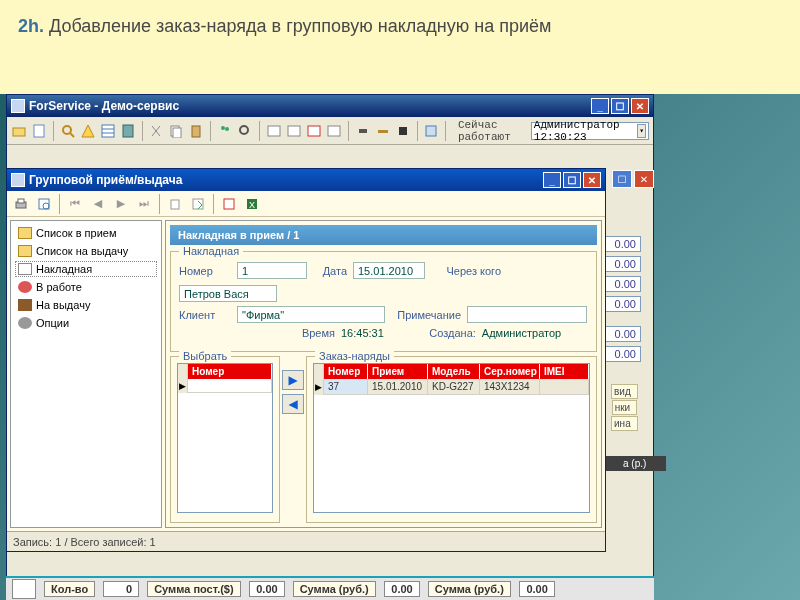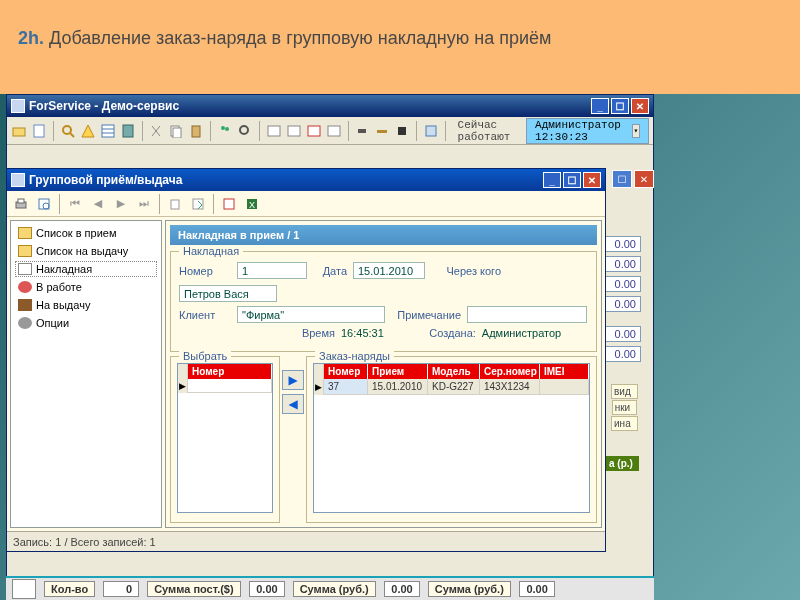--- a/index.html
+++ b/index.html
@@ -5,23 +5,23 @@
   * { box-sizing: border-box; margin: 0; padding: 0; }
   body {
     font-family: Tahoma, Arial, sans-serif;
     font-size: 11px;
     background: linear-gradient(135deg, #1a5860 0%, #6ba8ae 100%);
     width: 800px; height: 600px;
     overflow: hidden;
     position: relative;
   }
   .slide-title-area {
-    background: #fdba74;
+    background: #fef9c3;
     height: 94px;
-    padding: 28px 18px;
+    padding: 16px 18px;
     font-size: 18px;
   }
   .slide-num { color: #3d6fa0; font-weight: bold; }
   .slide-title { color: #484848; }
   
   .app-window {
     position: absolute;
     left: 6px; top: 94px;
     width: 648px; height: 490px;
     background: #ece9d8;
@@ -54,21 +54,21 @@
   .toolbar {
     background: #ece9d8;
     border-bottom: 1px solid #aca899;
     height: 28px;
     display: flex; align-items: center;
     padding: 0 4px; gap: 4px;
   }
   .tbtn { width: 20px; height: 20px; border:1px solid transparent; display:flex;align-items:center;justify-content:center;}
   .tsep { width:1px; height:20px; background:#aca899; margin:0 2px;}
   .status-box { margin-left: 6px; font-size:11px; color:#444;font-family:Liberation Mono, monospace;}
-  .status-field { border:1px solid #7f9db9; background:#7dd3fc; padding:1px 8px; font-size:11px; color:#000; font-family: "Courier New", monospace; display:inline-flex; align-items:center; gap:4px; height:26px;}
+  .status-field { border:1px solid #7f9db9; background:#ffffff; padding:1px 2px; font-size:11px; color:#000; font-family: "Courier New", monospace; display:inline-flex; align-items:center; gap:4px; height:18px;}
   .combo-arrow{ width:12px;height:14px;border:1px solid #7f9db9;background:#ece9d8;display:inline-flex;align-items:center;justify-content:center;font-size:8px;}
   
   .right-winbtns{ position:absolute; left:612px; top:170px; display:flex; gap:2px;}
   .right-winbtns .win-btn{ width:20px;height:18px;}
   
   .modal {
     position: absolute;
     left: 6px; top: 168px;
     width: 600px; height: 384px;
     background: #fffbe6;
@@ -141,21 +141,21 @@
   }
   
   .right-strip{
     position:absolute; left:603px; top:236px;
     width:38px; display:flex; flex-direction:column; gap:4px;
   }
   .rbox{ border:1px solid #7f9db9; background:#fff; color:#3b3b8f; font-size:11px; text-align:right; padding:1px 4px; height:16px;}
   .right-strip2{ position:absolute; left:603px; top:326px; width:38px; display:flex; flex-direction:column; gap:4px;}
   .right-labels{ position:absolute; left:611px; top:384px; display:flex;flex-direction:column; gap:1px; font-size:10px; color:#484848;align-items:center; }
   .right-label-box{ background:#fdfbe1; border:1px solid #c0b88e; padding:1px 6px 1px 2px;}
-  .right-redhead{ position:absolute; left:603px; top:456px; background:#4d7c0f; color:#fff; font-size:10px; padding:2px 6px; font-weight:bold; }
+  .right-redhead{ position:absolute; left:603px; top:456px; background:#404040; color:#fff; font-size:10px; padding:2px 20px; font-weight:normal; }
   
   .bottom-bar{
     position:absolute; left:6px; bottom:0;
     width:648px; height:24px;
     background:#e5e5e5;
     border-top:2px solid #1aa3b8;
     display:flex; align-items:center; gap:8px; padding:0 6px;
     overflow: hidden;
   }
   .bb-cell{ background:#fffbe6; border:1px solid #888; padding:1px 6px; font-size:11px; color:#333; font-weight:bold; height:16px; display:flex;align-items:center;}

